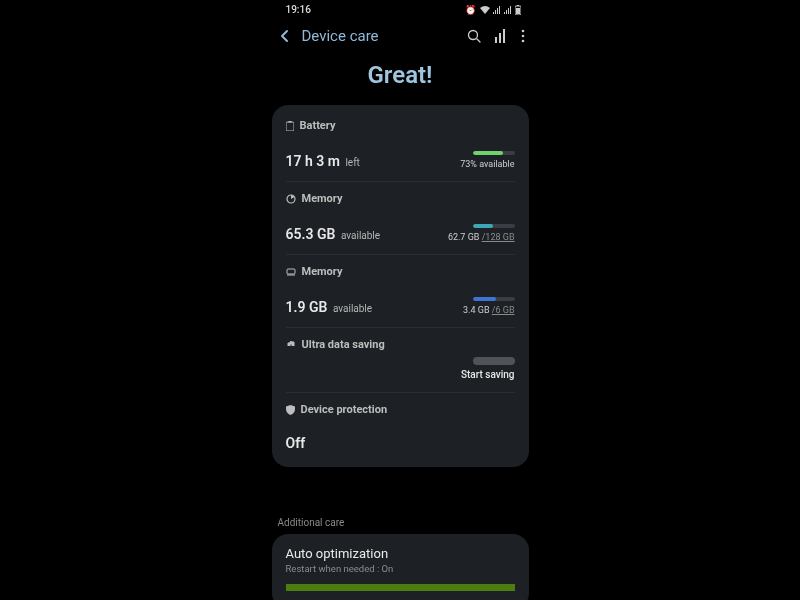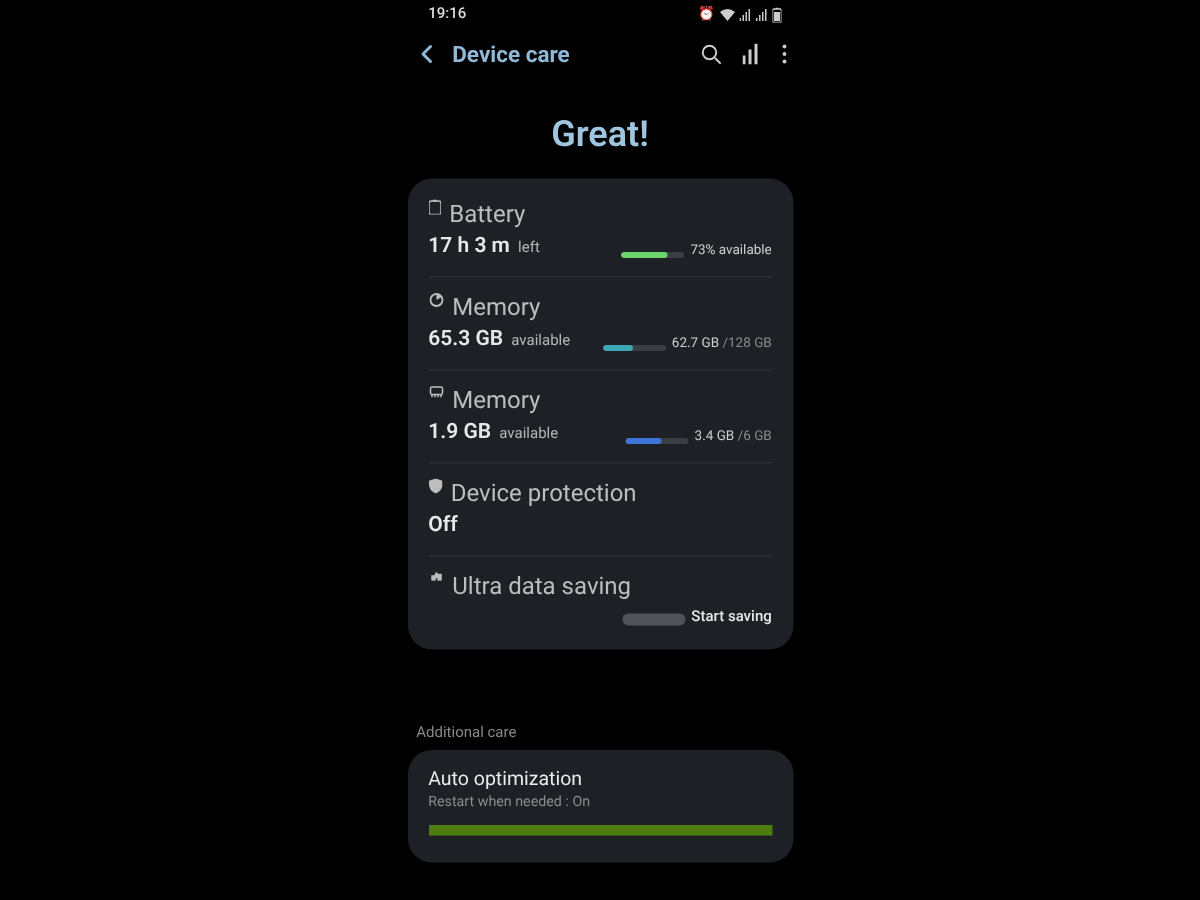--- a/index.html
+++ b/index.html
@@ -37,61 +37,60 @@
     padding: 10px 4px 8px 4px;
     gap: 8px;
   }
   .back-chevron {
     width: 18px; height: 18px;
     display:flex; align-items:center; justify-content:center;
     color: #90b8d8;
   }
   .app-title {
     font-size: 15px;
-    font-weight: 700;
+    font-weight: 400;
     color: #90b8d8;
     flex: 1;
   }
   .app-bar-icons { display:flex; gap:14px; align-items:center; color:#ccc; }
   .hero {
     text-align: center;
     padding: 8px 0 16px 0;
   }
   .hero-text {
     font-size: 24px;
     font-weight: 600;
     color: #9fc5df;
-    margin-top: 14px;
   }
   .panel {
     background: #1d2125;
     border-radius: 16px;
     padding: 4px 14px;
     margin: 0 0 10px 0;
   }
   .item {
     padding: 10px 0 12px 0;
     border-bottom: 1px solid #2a2e33;
   }
   .item:last-child { border-bottom: none; }
   .item-header {
-    display:flex; align-items:flex-start; gap:6px;
-    color:#bdbdbd; font-size:16px; font-weight:400;
+    display:flex; align-items:center; gap:6px;
+    color:#bdbdbd; font-size:11px; font-weight:700;
   }
   .item-body {
     display:flex; justify-content:space-between; align-items:flex-end;
-    margin-top: 4px;
+    margin-top: 19px;
   }
   .big-val { font-size: 14px; font-weight:600; color:#e8e8e8; }
   .big-val .suffix { font-size:10px; font-weight:400; color:#b5b5b5; margin-left:2px; }
-  .right-col { display:flex; flex-direction:row; align-items:flex-end; gap:4px; }
+  .right-col { display:flex; flex-direction:column; align-items:flex-end; gap:4px; }
   .bar { width: 42px; height:4px; border-radius:2px; background:#3a3e42; position:relative; overflow:hidden; }
   .bar-fill { position:absolute; left:0; top:0; bottom:0; border-radius:2px; }
   .sub-right { font-size: 9px; color:#cfcfcf; }
-  .sub-right .muted { color:#8a8a8a; }
+  .sub-right .muted { color:#8a8a8a;text-decoration:underline; }
   .pill {
     width: 42px; height: 8px; border-radius: 4px; background:#505358;
   }
   .section-label { font-size:10px; color:#888; padding: 2px 6px 6px 6px; margin-top: 48px; }
   .list-item {
     padding: 10px 0 10px 0;
     border-bottom: 7px solid #4d7c0f;
   }
   .list-item:last-child { border-bottom:none; padding-bottom: 6px; }
   .li-title { font-size: 13px; color:#eaeaea; }
@@ -246,51 +245,51 @@
             <span>3.4 GB</span>
             <span class="muted">/6 GB</span>
           </div>
         </div>
       </div>
     </div>
 
     <div class="item">
       <div class="item-header">
         <span>
-          <svg width="9" height="10" viewBox="0 0 9 10">
-              <path d="M4.5 0 L9 1.5 V4 Q9 8 4.5 10 Q0 8 0 4 V1.5 Z" fill="#bdbdbd"></path>
-            </svg>
-        </span>
-        <span>Device protection</span>
-      </div>
-      <div class="item-body">
-        <div class="big-val">
-          <span>Off</span>
-        </div>
-      </div>
-    </div>
-
-    <div class="item">
-      <div class="item-header">
-        <span>
           <svg width="10" height="9" viewBox="0 0 10 9">
               <path d="M2 6 L2 3 L4 3 L4 6 M5 1 L7 4 L3 4 Z M6 6 L6 2 L8 2 L8 6" stroke="#bdbdbd" stroke-width="1" fill="#bdbdbd"></path>
             </svg>
         </span>
         <span>Ultra data saving</span>
       </div>
       <div class="item-body" style="margin-top:6px">
         <div></div>
         <div class="right-col">
           <div class="pill"></div>
           <div class="sub-right" style="font-size:10px;color:#e8e8e8;font-weight:500">Start saving</div>
         </div>
       </div>
     </div>
 
+    <div class="item">
+      <div class="item-header">
+        <span>
+          <svg width="9" height="10" viewBox="0 0 9 10">
+              <path d="M4.5 0 L9 1.5 V4 Q9 8 4.5 10 Q0 8 0 4 V1.5 Z" fill="#bdbdbd"></path>
+            </svg>
+        </span>
+        <span>Device protection</span>
+      </div>
+      <div class="item-body">
+        <div class="big-val">
+          <span>Off</span>
+        </div>
+      </div>
+    </div>
+
   </div>
 
   <div class="section-label">Additional care</div>
 
   <div class="panel" style="padding:2px 14px">
     <div class="list-item">
       <div class="li-title">Auto optimization</div>
       <div class="li-sub">Restart when needed : On</div>
     </div>
     <div class="list-item">

